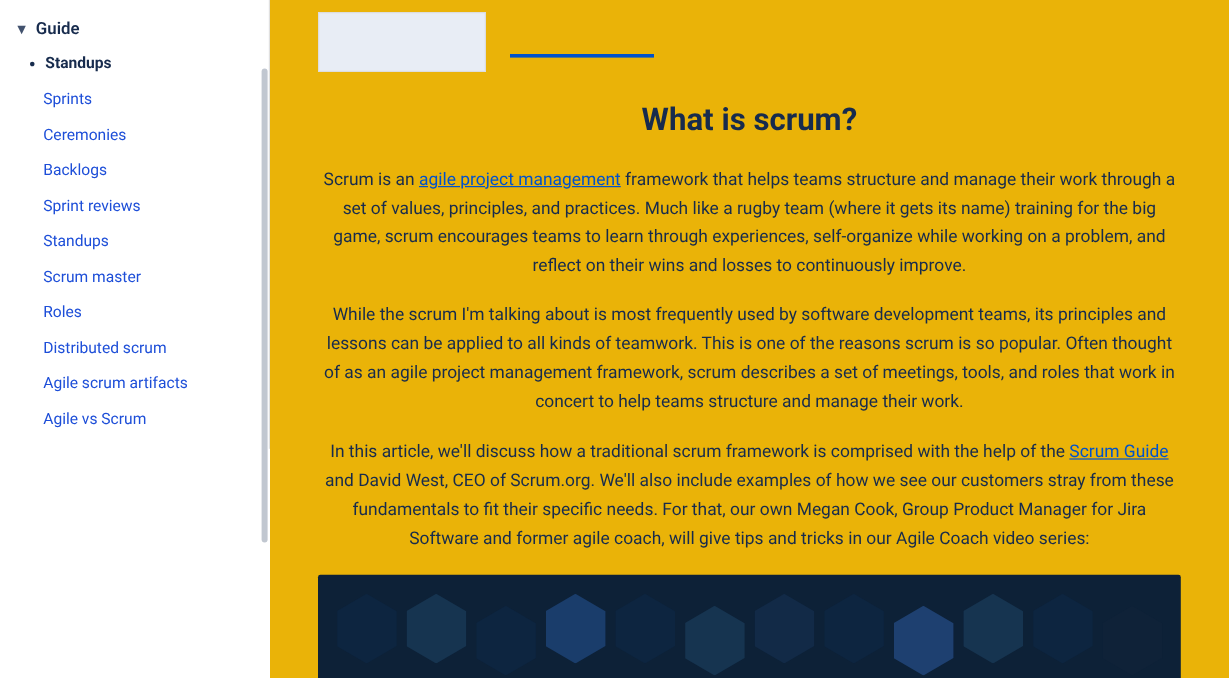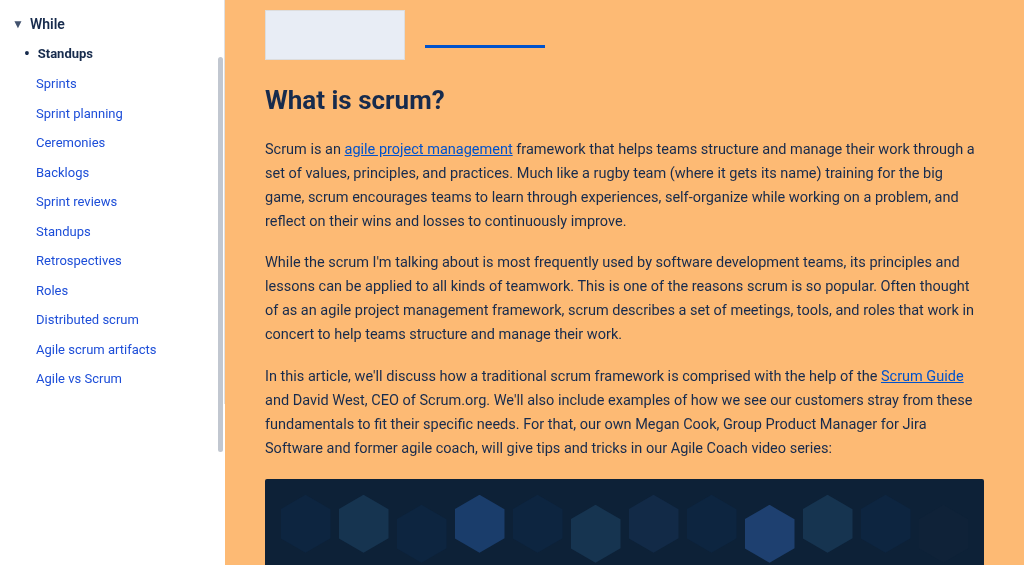--- a/index.html
+++ b/index.html
@@ -64,21 +64,22 @@
       color: #1d4ed8;
       cursor: pointer;
       line-height: 1.5;
     }
 
     
     .main-content {
       flex: 1;
       overflow-y: auto;
       padding: 0 40px 40px 40px;
-      background: #fdba74;
+      background: #eab308;
+      text-align: center;
     }
 
     .main-content::-webkit-scrollbar { width: 6px; }
     .main-content::-webkit-scrollbar-thumb { background: #ccc; border-radius: 3px; }
 
     
     .top-image-area {
       display: flex;
       align-items: flex-end;
       margin-bottom: 24px;
@@ -174,34 +175,33 @@
       border-radius: 3px;
     }
   </style>
 </head>
 <body>
 
 <div class="sidebar-wrapper">
   <div class="sidebar">
     <div class="sidebar-scrum-header">
       <span class="chevron">▼</span>
-      <span>While</span>
+      <span>Guide</span>
     </div>
     <div class="sidebar-overview">
       <span class="bullet">•</span>
       <span>Standups</span>
     </div>
     <div id="nav-items-container">
     <div class="sidebar-nav-item">Sprints</div>
-        <div class="sidebar-nav-item">Sprint planning</div>
         <div class="sidebar-nav-item">Ceremonies</div>
         <div class="sidebar-nav-item">Backlogs</div>
         <div class="sidebar-nav-item">Sprint reviews</div>
         <div class="sidebar-nav-item">Standups</div>
-        <div class="sidebar-nav-item">Retrospectives</div>
+        <div class="sidebar-nav-item">Scrum master</div>
         <div class="sidebar-nav-item">Roles</div>
         <div class="sidebar-nav-item">Distributed scrum</div>
         <div class="sidebar-nav-item">Agile scrum artifacts</div>
         <div class="sidebar-nav-item">Agile vs Scrum</div>
       </div>
   </div>
   <div class="vertical-scrollbar"></div>
 </div>
 
 <div class="main-content">

